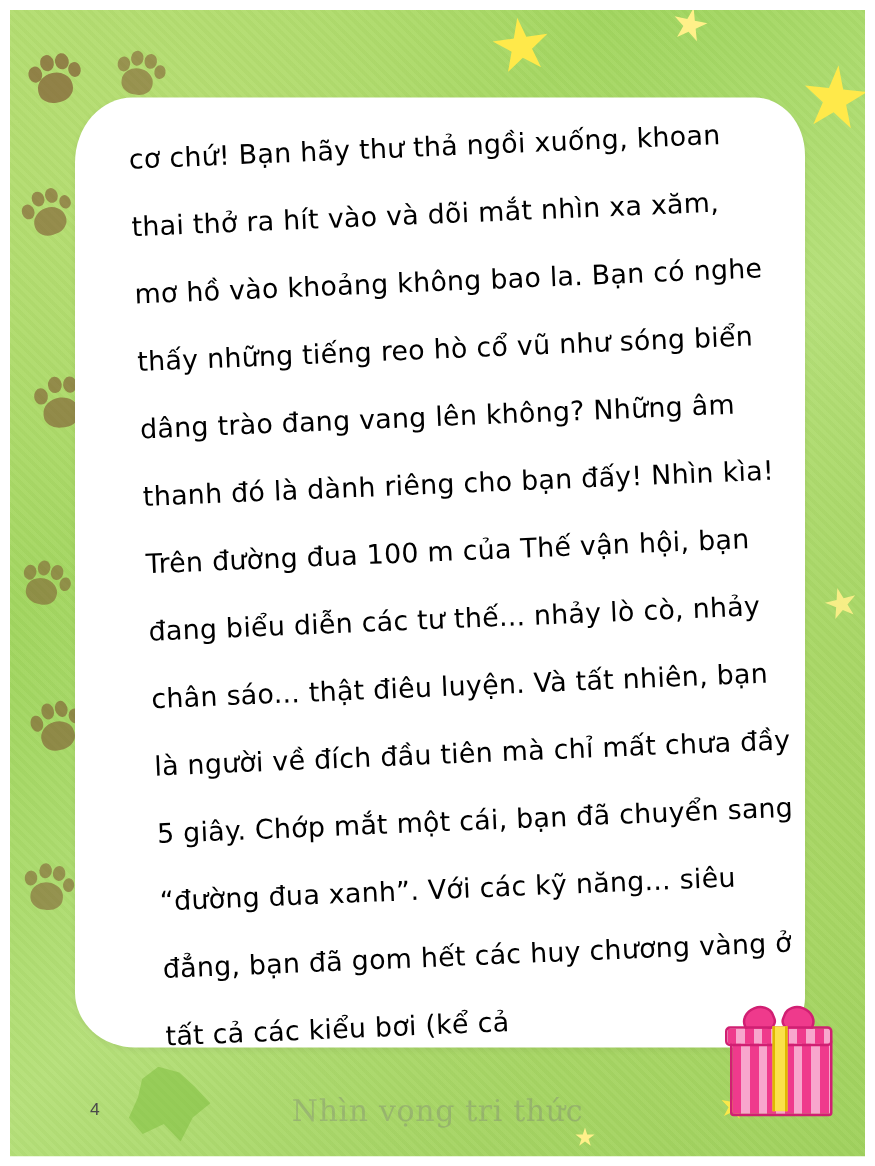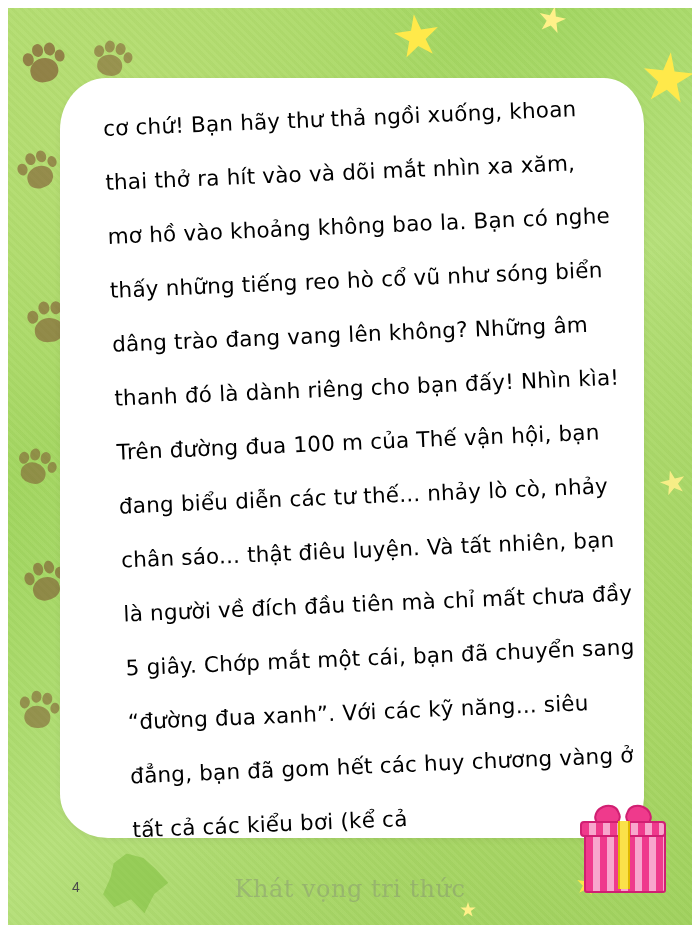--- a/index.html
+++ b/index.html
@@ -283,21 +283,21 @@
 
   <div class="text-panel">
     <div class="body-text">
       <p>cơ chứ! Bạn hãy thư thả ngồi xuống, khoan thai thở ra hít vào và dõi mắt nhìn xa xăm, mơ hồ vào khoảng không bao la. Bạn có nghe thấy những tiếng reo hò cổ vũ như sóng biển dâng trào đang vang lên không? Những âm thanh đó là dành riêng cho bạn đấy! Nhìn kìa! Trên đường đua 100 m của Thế vận hội, bạn đang biểu diễn các tư thế... nhảy lò cò, nhảy chân sáo... thật điêu luyện. Và tất nhiên, bạn là người về đích đầu tiên mà chỉ mất chưa đầy 5 giây. Chớp mắt một cái, bạn đã chuyển sang “đường đua xanh”. Với các kỹ năng... siêu đẳng, bạn đã gom hết các huy chương vàng ở tất cả các kiểu bơi (kể cả</p>
     </div>
   </div>
 
   <div class="page-number">4</div>
 
   <div class="watermark">
-    <div class="wm-sub">Khát vọng tri thức</div>
+    <div class="wm-sub">Nhìn vọng tri thức</div>
   </div>
 
   <div class="gift dec">
     <div class="bow-l"></div>
     <div class="bow-r"></div>
     <div class="box"></div>
     <div class="lid"></div>
     <div class="ribbon-v"></div>
   </div>
 

